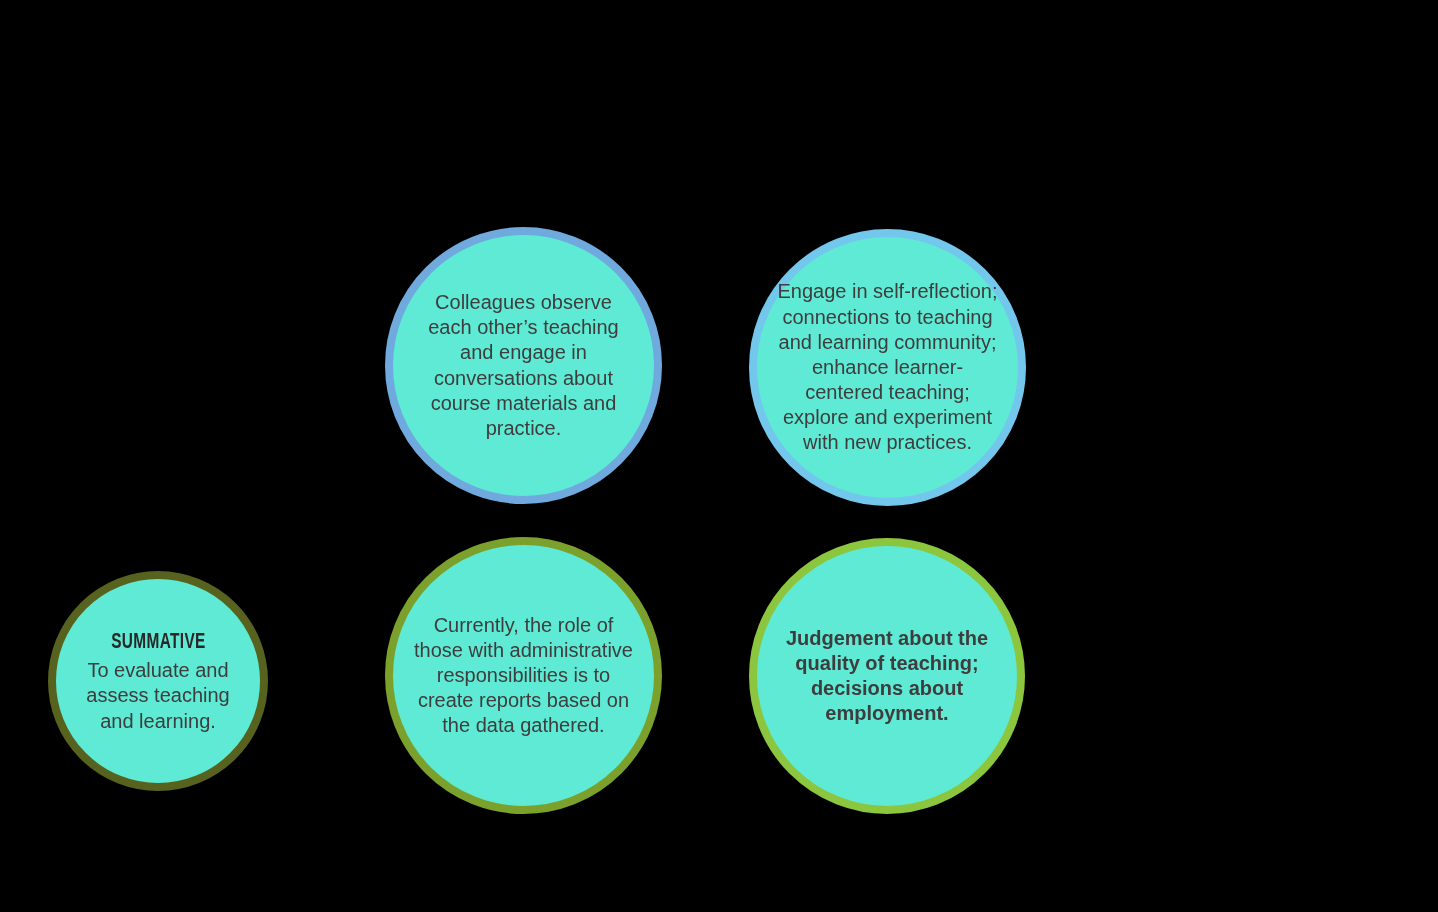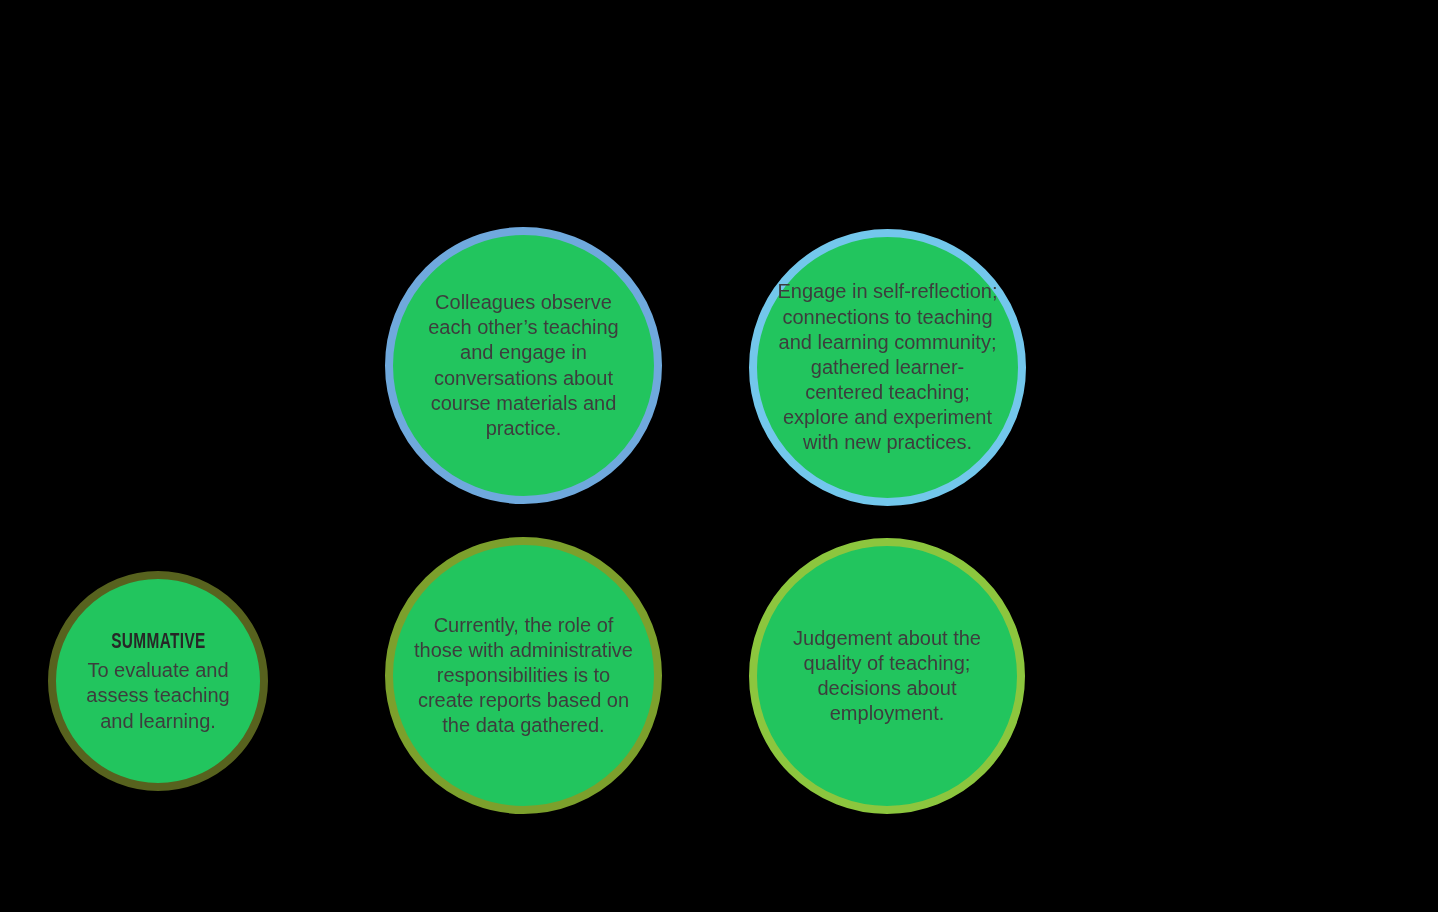--- a/index.html
+++ b/index.html
@@ -13,21 +13,21 @@
     height: 912px;
     background: #000000;
     overflow: hidden;
     font-family: "Liberation Sans", sans-serif;
   }
   .circle {
     position: absolute;
     box-sizing: border-box;
     border-style: solid;
     border-radius: 50%;
-    background: #22c55e;
+    background: #5eead4;
     display: flex;
     align-items: center;
     text-align: center;
   }
   .circle-inner {
     padding: 14px 18px;
     max-width: 92%;
   }
   .cell-heading {
     display: inline-block;
@@ -55,38 +55,38 @@
   #c-r1-2 { left: 749px;  top: 538px; width: 276px; height: 276px; border-width: 8px; }
   #c-r1-3 { left: 1113px; top: 540px; width: 278px; height: 278px; border-width: 7px; }
 
   
   #c-r0-0 .circle-inner { max-width: 182px; }
   #c-r0-1 .circle-inner { max-width: 242px; }
   #c-r0-2 .circle-inner { max-width: 252px; }
   #c-r0-3 .circle-inner { max-width: 236px; }
   #c-r1-0 .circle-inner { max-width: 182px; }
   #c-r1-1 .circle-inner { max-width: 250px; }
-  #c-r1-2 .circle-inner { max-width: 224px; }
+  #c-r1-2 .circle-inner { max-width: 224px; font-weight: bold; }
   #c-r1-3 .circle-inner { max-width: 240px; }
 </style>
 </head>
 <body>
 
 <div id="canvas">
 
 
   <div class="circle" id="c-r0-1" style="border-color: rgb(111, 169, 221);">
     <div class="circle-inner">
       <div class="cell-text">Colleagues observe each other’s teaching and engage in conversations about course materials and practice.</div>
     </div>
   </div>
 
   <div class="circle" id="c-r0-2" style="border-color: rgb(115, 199, 236);">
     <div class="circle-inner">
-      <div class="cell-text">Engage in self-reflection; connections to teaching and learning community; gathered learner-centered teaching; explore and experiment with new practices.</div>
+      <div class="cell-text">Engage in self-reflection; connections to teaching and learning community; enhance learner-centered teaching; explore and experiment with new practices.</div>
     </div>
   </div>
 
 
   <div class="circle" id="c-r1-0" style="border-color: rgb(87, 98, 30);">
     <div class="circle-inner">
       <span class="cell-heading">SUMMATIVE</span>
       <div class="cell-text">To evaluate and assess teaching and learning.</div>
     </div>
   </div>

